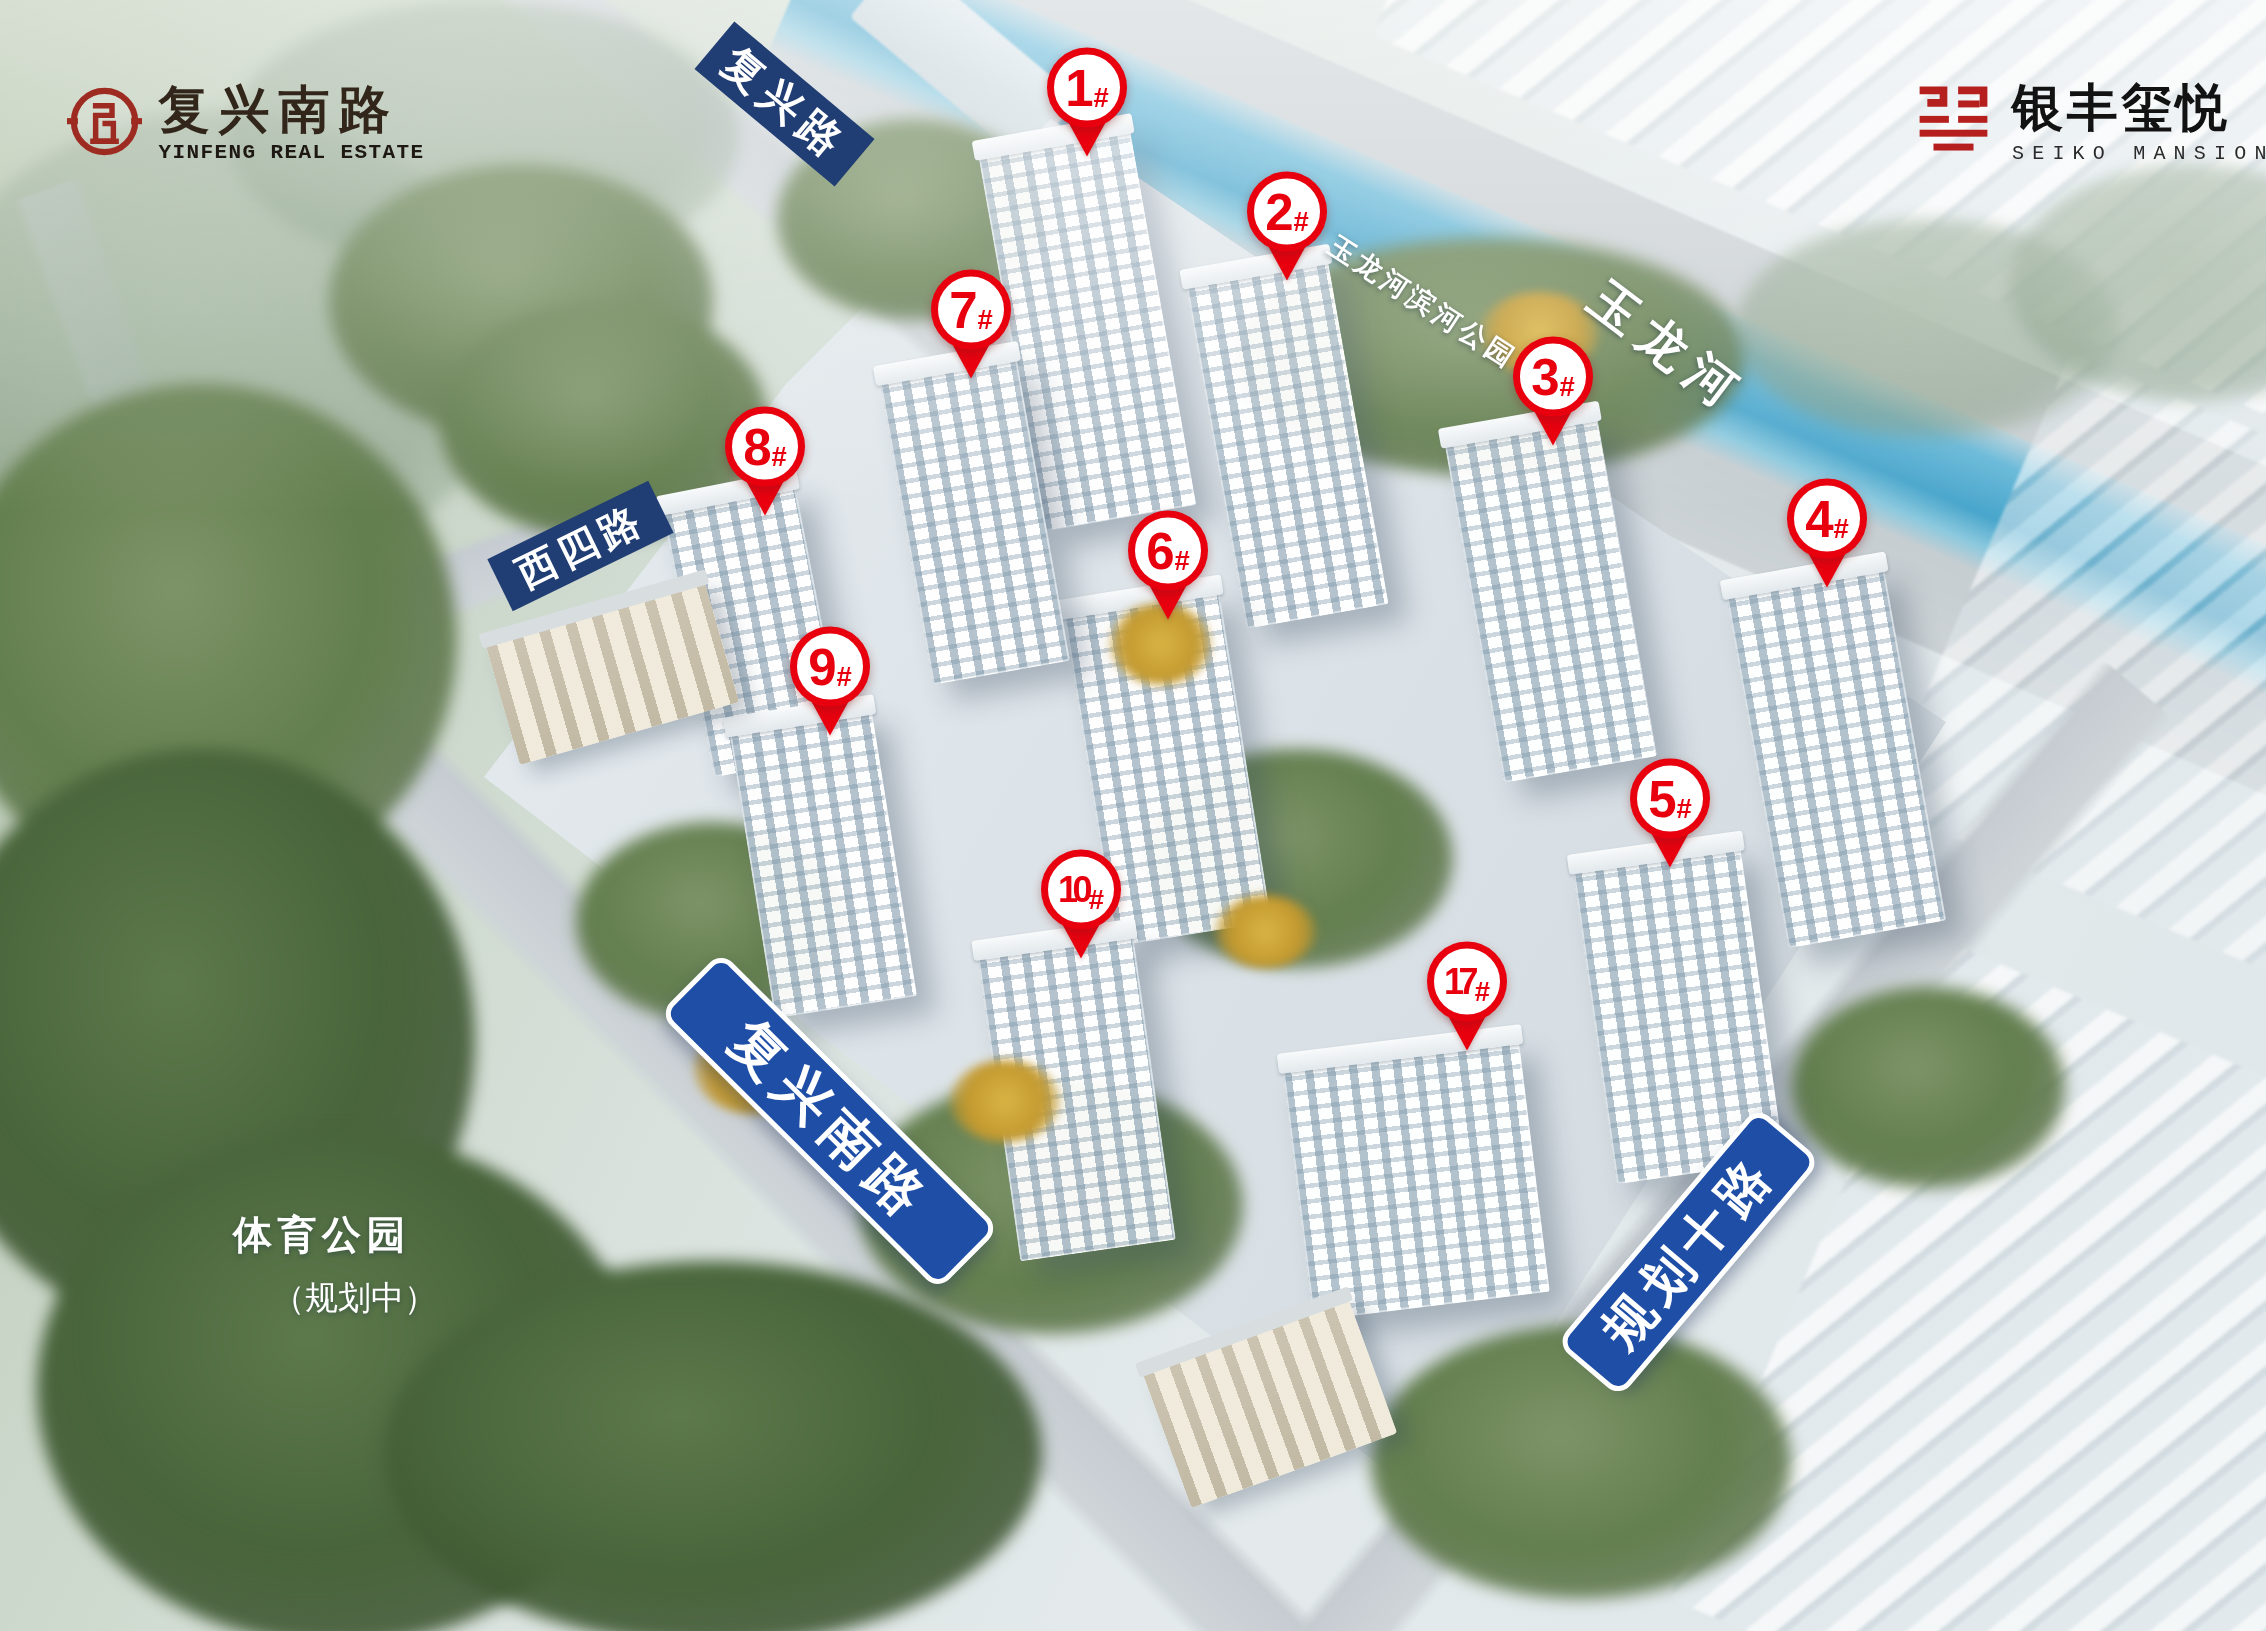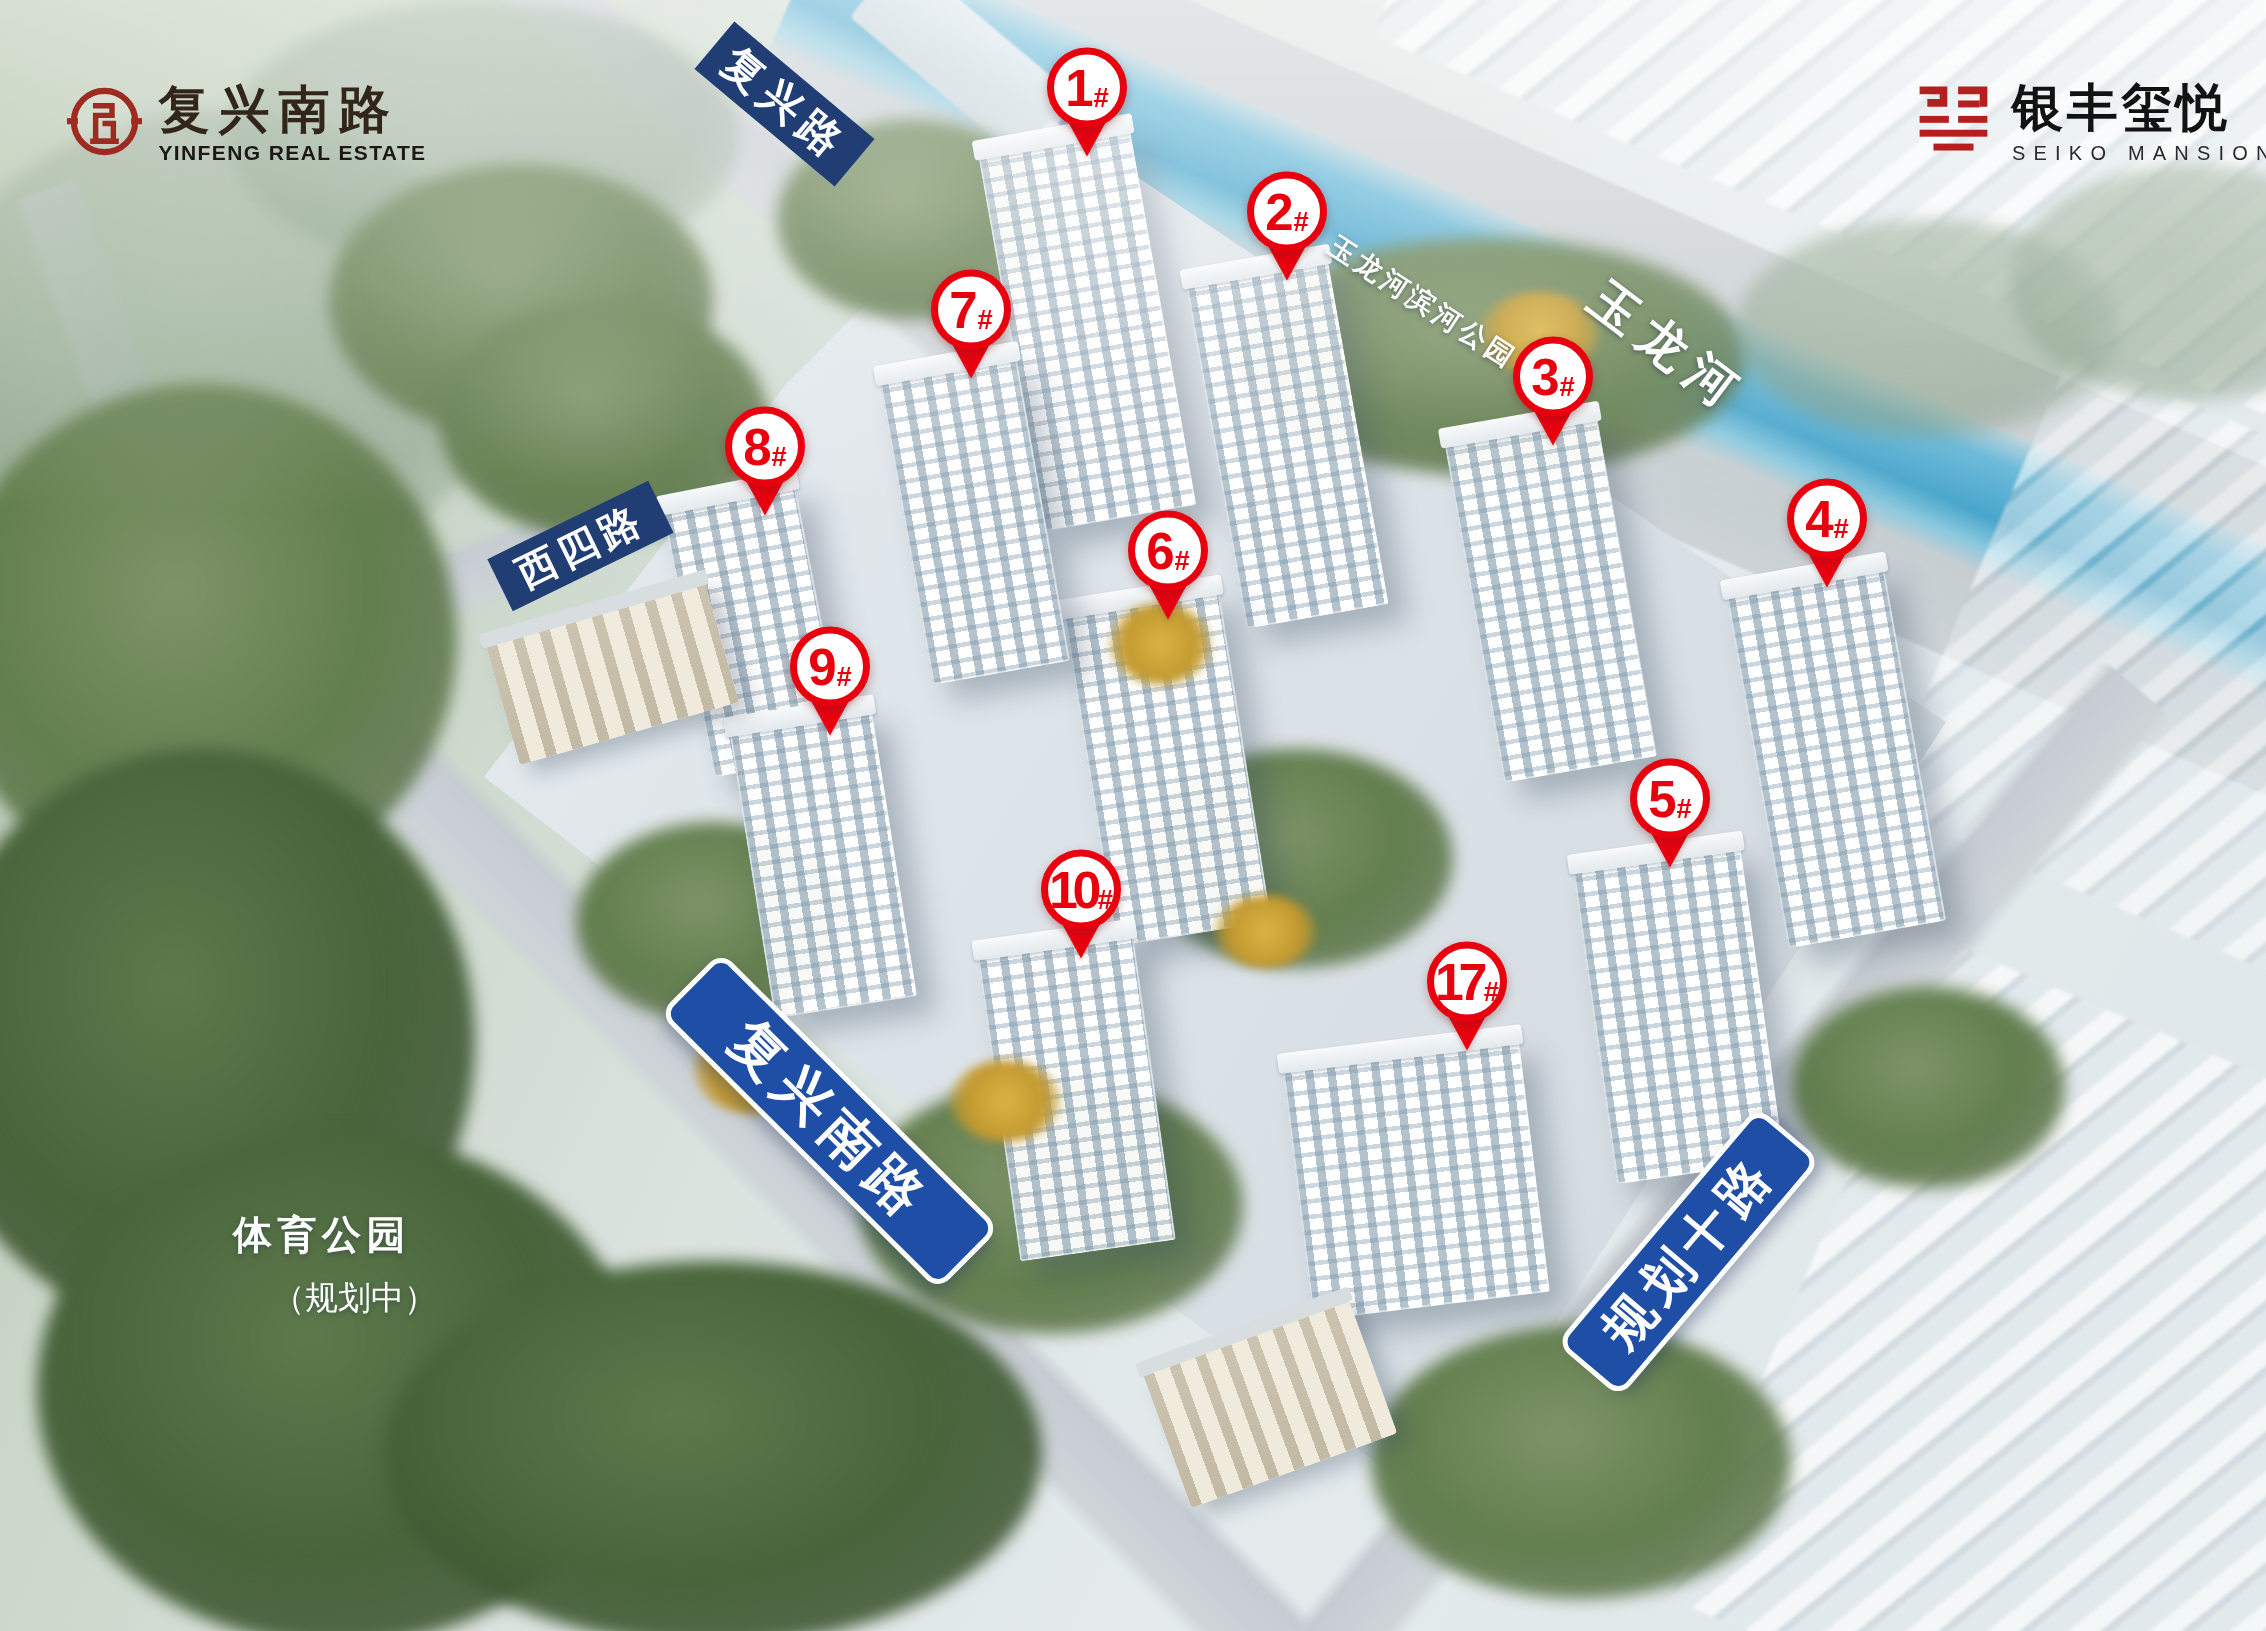--- a/index.html
+++ b/index.html
@@ -47,30 +47,30 @@
   .banner-plain{background:#203e74;}
   .banner-framed{background:#1e4ea6;border:5.5px solid #ffffff;border-radius:16.4px;box-shadow:5.5px 7.3px 14.6px rgba(30,50,90,.35);}
 
   
   .maplabel{position:absolute;z-index:8;color:#fff;font-weight:bold;white-space:nowrap;
     text-shadow:0 1.8px 5.5px rgba(40,60,70,.55);transform-origin:left top;}
 
   
   .logo{position:absolute;z-index:9;display:flex;align-items:flex-start;}
   .logo .cn{white-space:nowrap;font-weight:bold;}
-  .logo .en{white-space:nowrap;font-weight:bold;}
+  .logo .en{white-space:nowrap;font-weight:bold;font-family:Liberation Mono, monospace;}
 
   
   .pin{position:absolute;z-index:10;transform:translate(-50%,-100%);display:flex;flex-direction:column;align-items:center;}
   .pin-head{width:80px;height:80px;border-radius:50%;background:#ffffff;border:7.3px solid #e8000f;z-index:2;
     display:flex;align-items:center;justify-content:center;box-shadow:0 3.7px 9.1px rgba(120,30,30,.35);}
   .pin-tail{width:0;height:0;border-left:24px solid transparent;border-right:24px solid transparent;
     border-top:44px solid #e8000f;margin-top:-14.6px;filter:drop-shadow(0 2.7px 2.7px rgba(120,30,30,.3));}
   .pin-num{font-size:51px;line-height:1;font-weight:bold;color:#e8000f;letter-spacing:-1.8px;}
-  .pin-num.two{font-size:52px;letter-spacing:-5.5px;}
+  .pin-num.two{font-size:36px;letter-spacing:-5.5px;}
   .pin-hash{font-size:27.4px;line-height:1;font-weight:bold;color:#e8000f;margin-top:20px;margin-left:1.8px;}
 </style>
 </head>
 <body>
 
 <div class="stage">
 
   <div class="layer river"></div>
   <div class="layer city" style="left:1407px;top:-137px;width:1051px;height:393px;transform:rotate(23deg);opacity:.75;"></div>
   <div class="layer city" style="left:1955px;top:429px;width:493px;height:493px;transform:rotate(23deg);opacity:.6;"></div>

